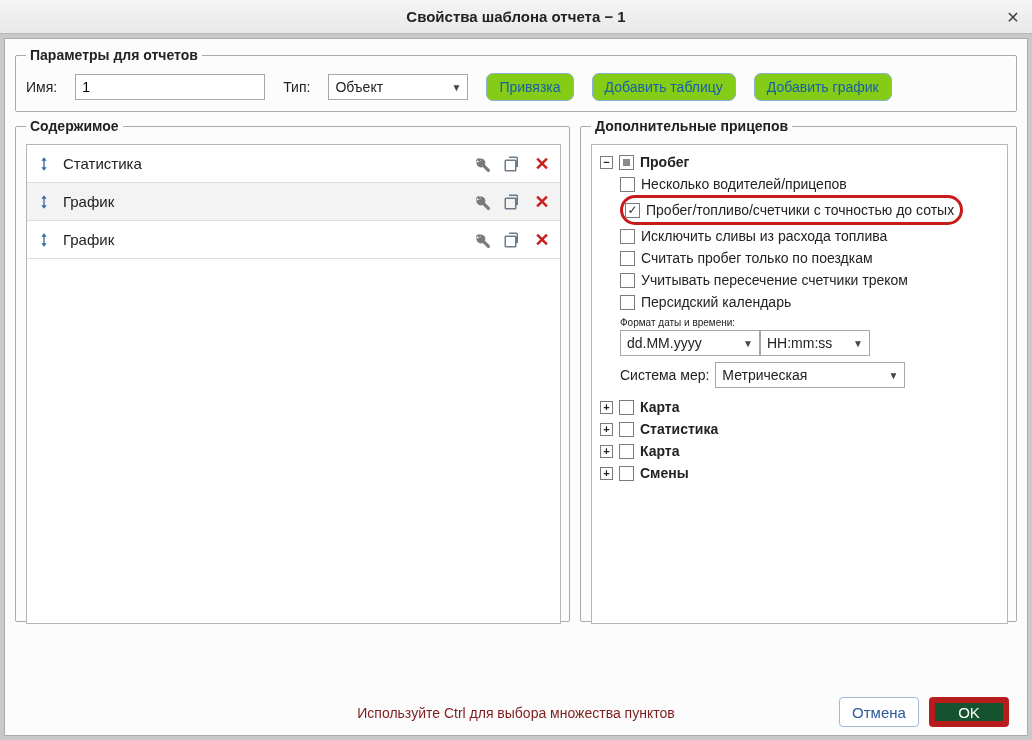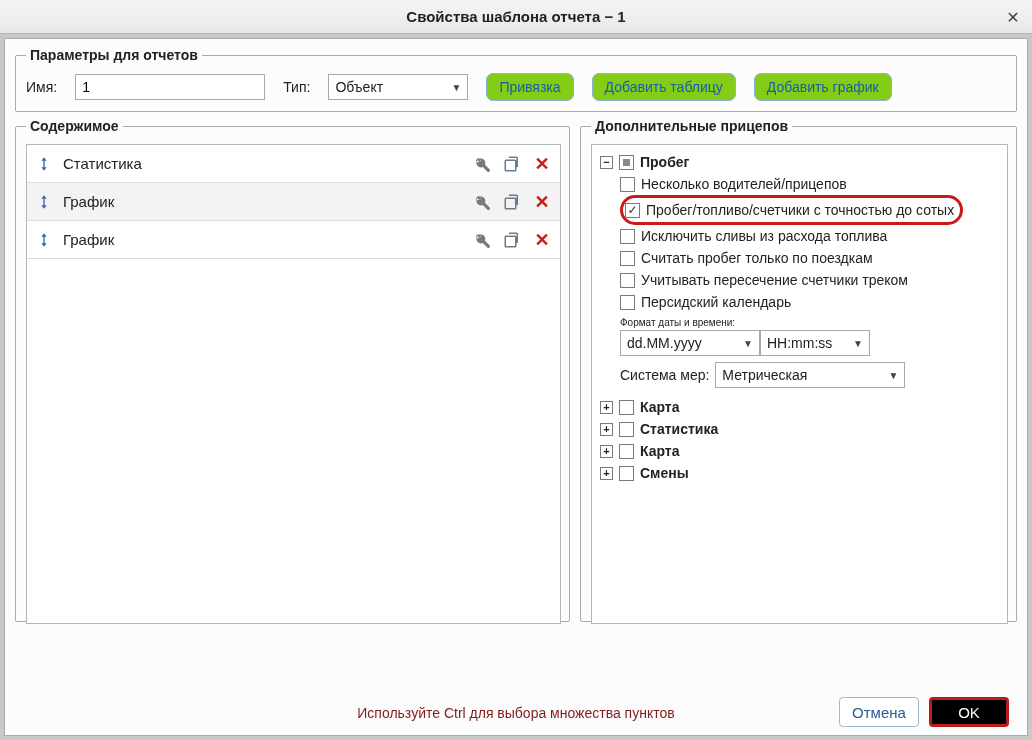--- a/index.html
+++ b/index.html
@@ -119,21 +119,21 @@
     text-align:center; font-size:14px; color:#7f1d1d;
   }
   .footer-btns {
     position:absolute; right:18px; bottom:8px;
     display:flex; gap:10px;
   }
   .btn {
     height:30px; min-width:80px; border-radius:4px; font-size:15px; cursor:pointer;
   }
   .btn-cancel { background:#fff; border:1px solid #9fb9d6; color:#2a5a9a; }
-  .btn-ok { background:#000000; border:3px solid #b91c1c; color:#fff; }
+  .btn-ok { background:#14532d; border:6px solid #b91c1c; color:#fff; }
 </style>
 </head>
 <body>
 
 <div class="titlebar">
   <span class="titlebar-title">Свойства шаблона отчета − 1</span>
   <div class="titlebar-close">
     <span>✕</span>
   </div>
 </div>

